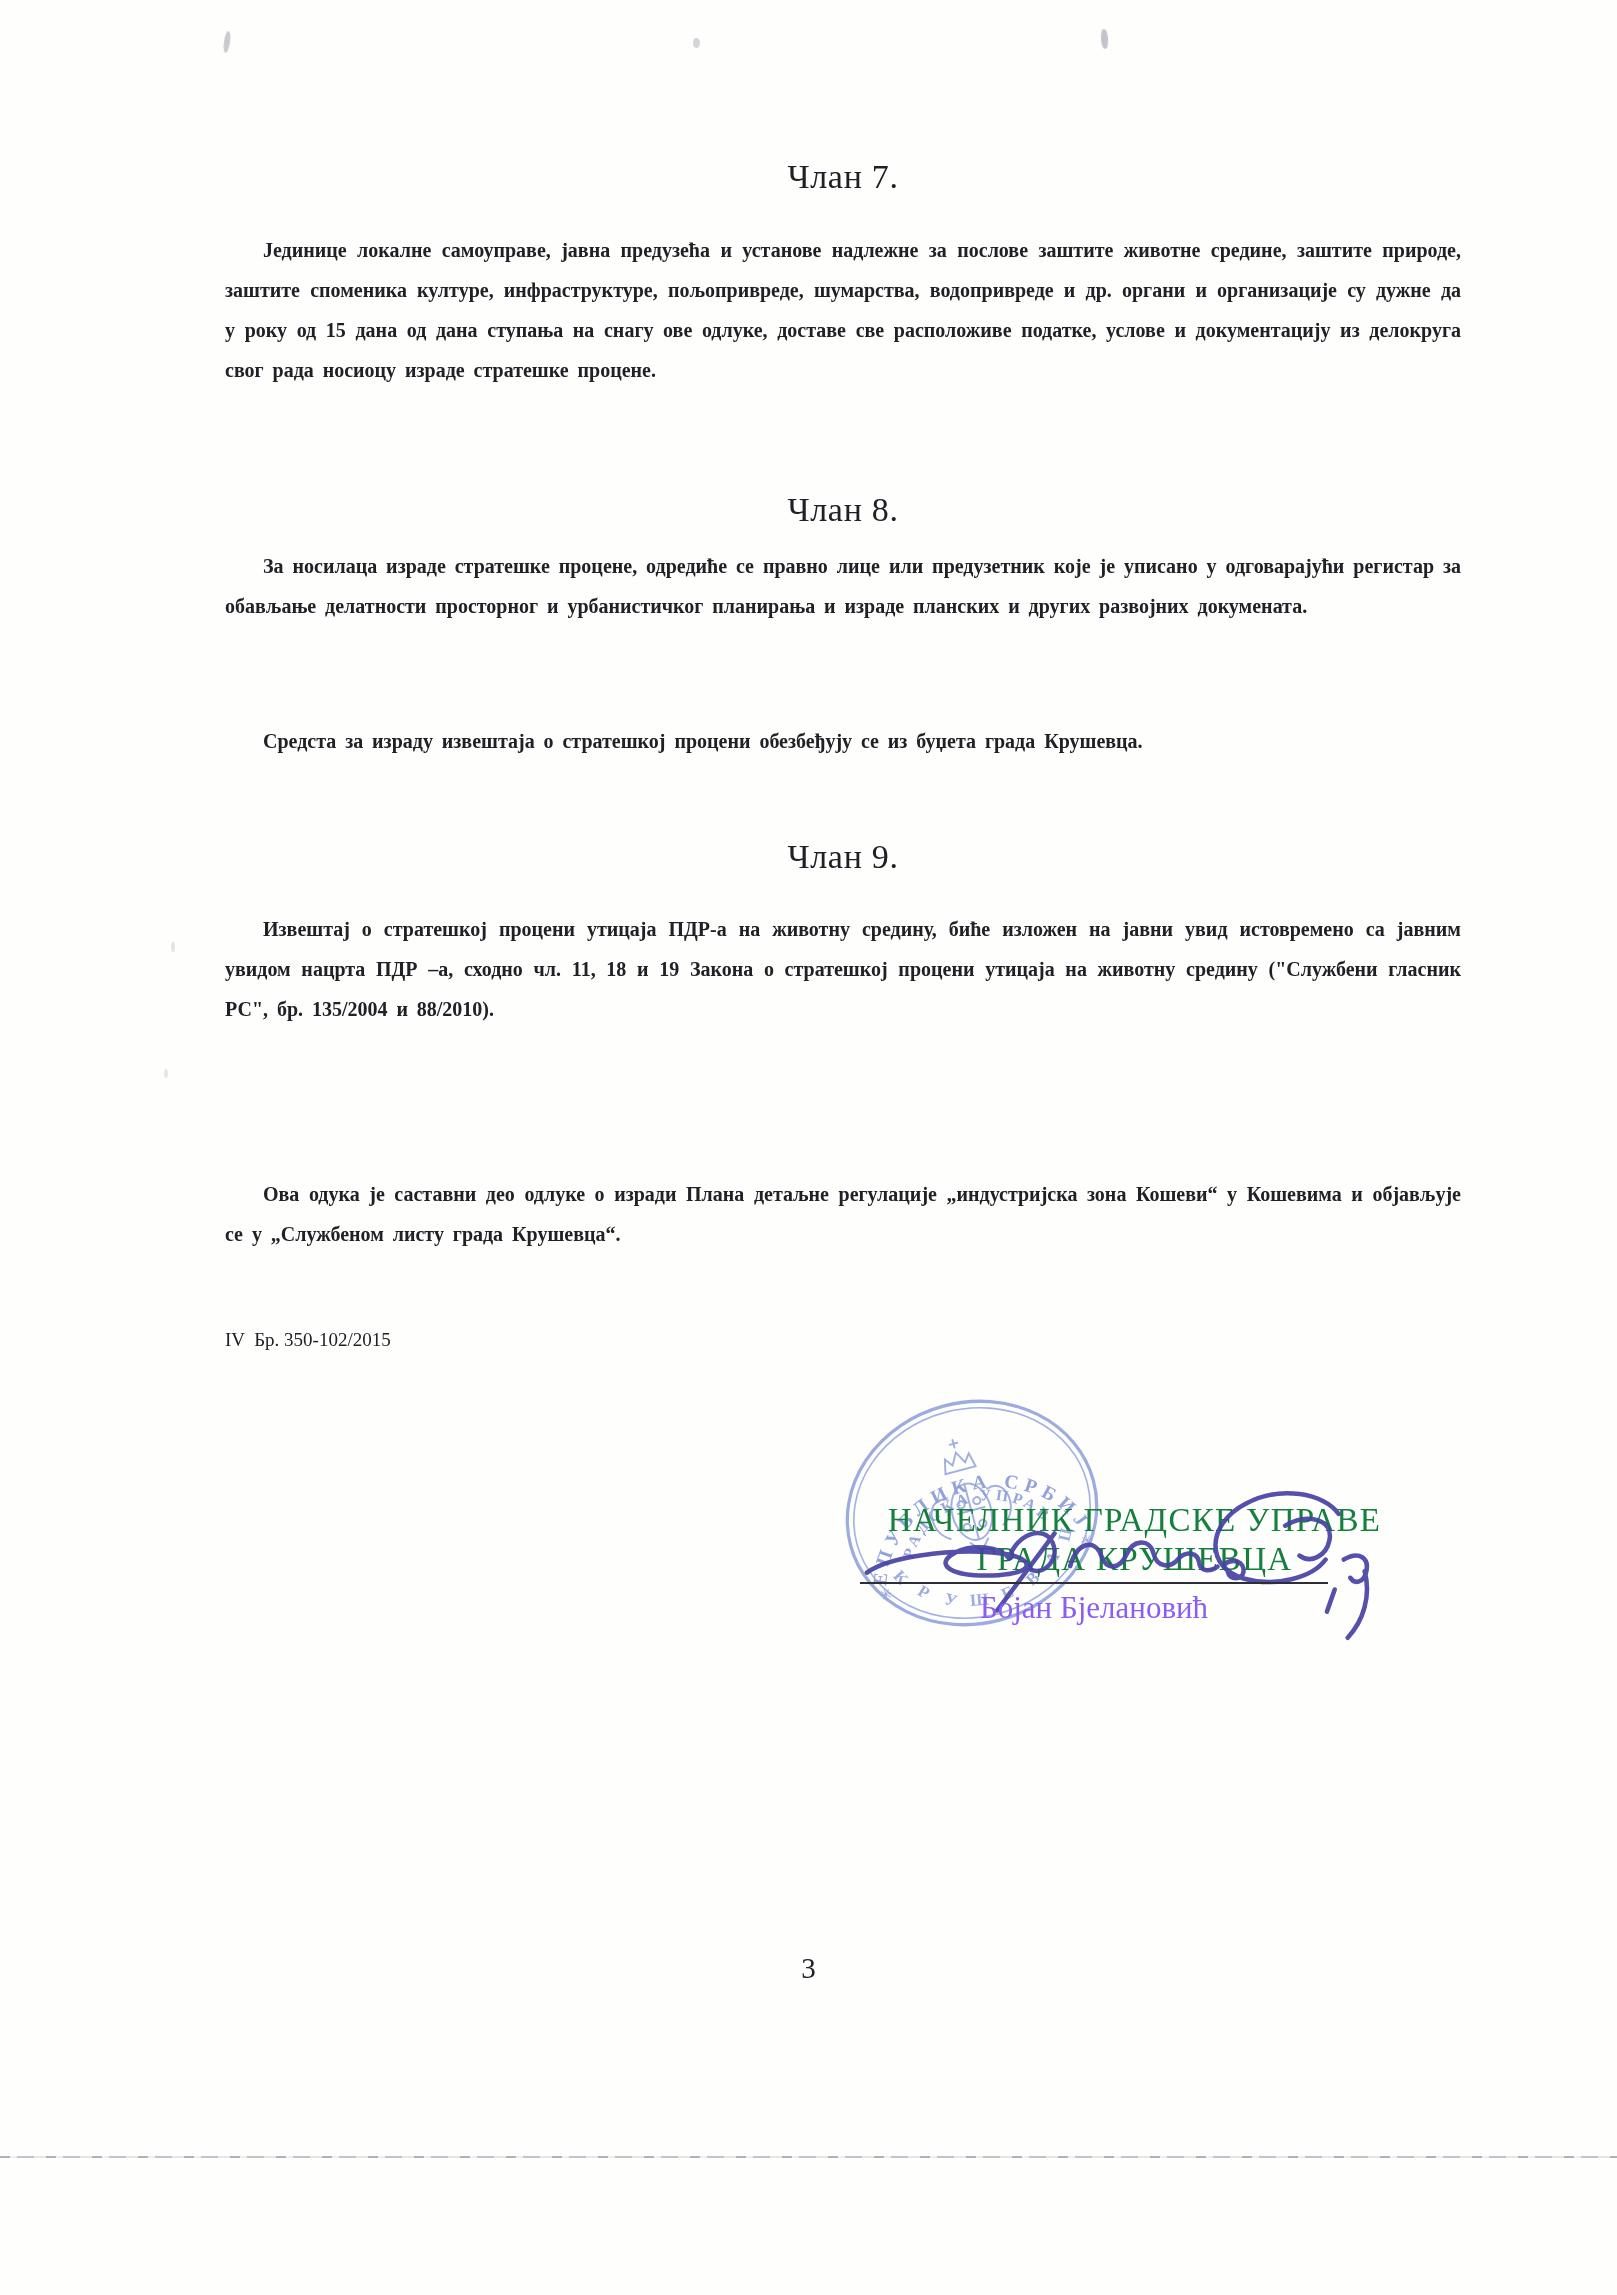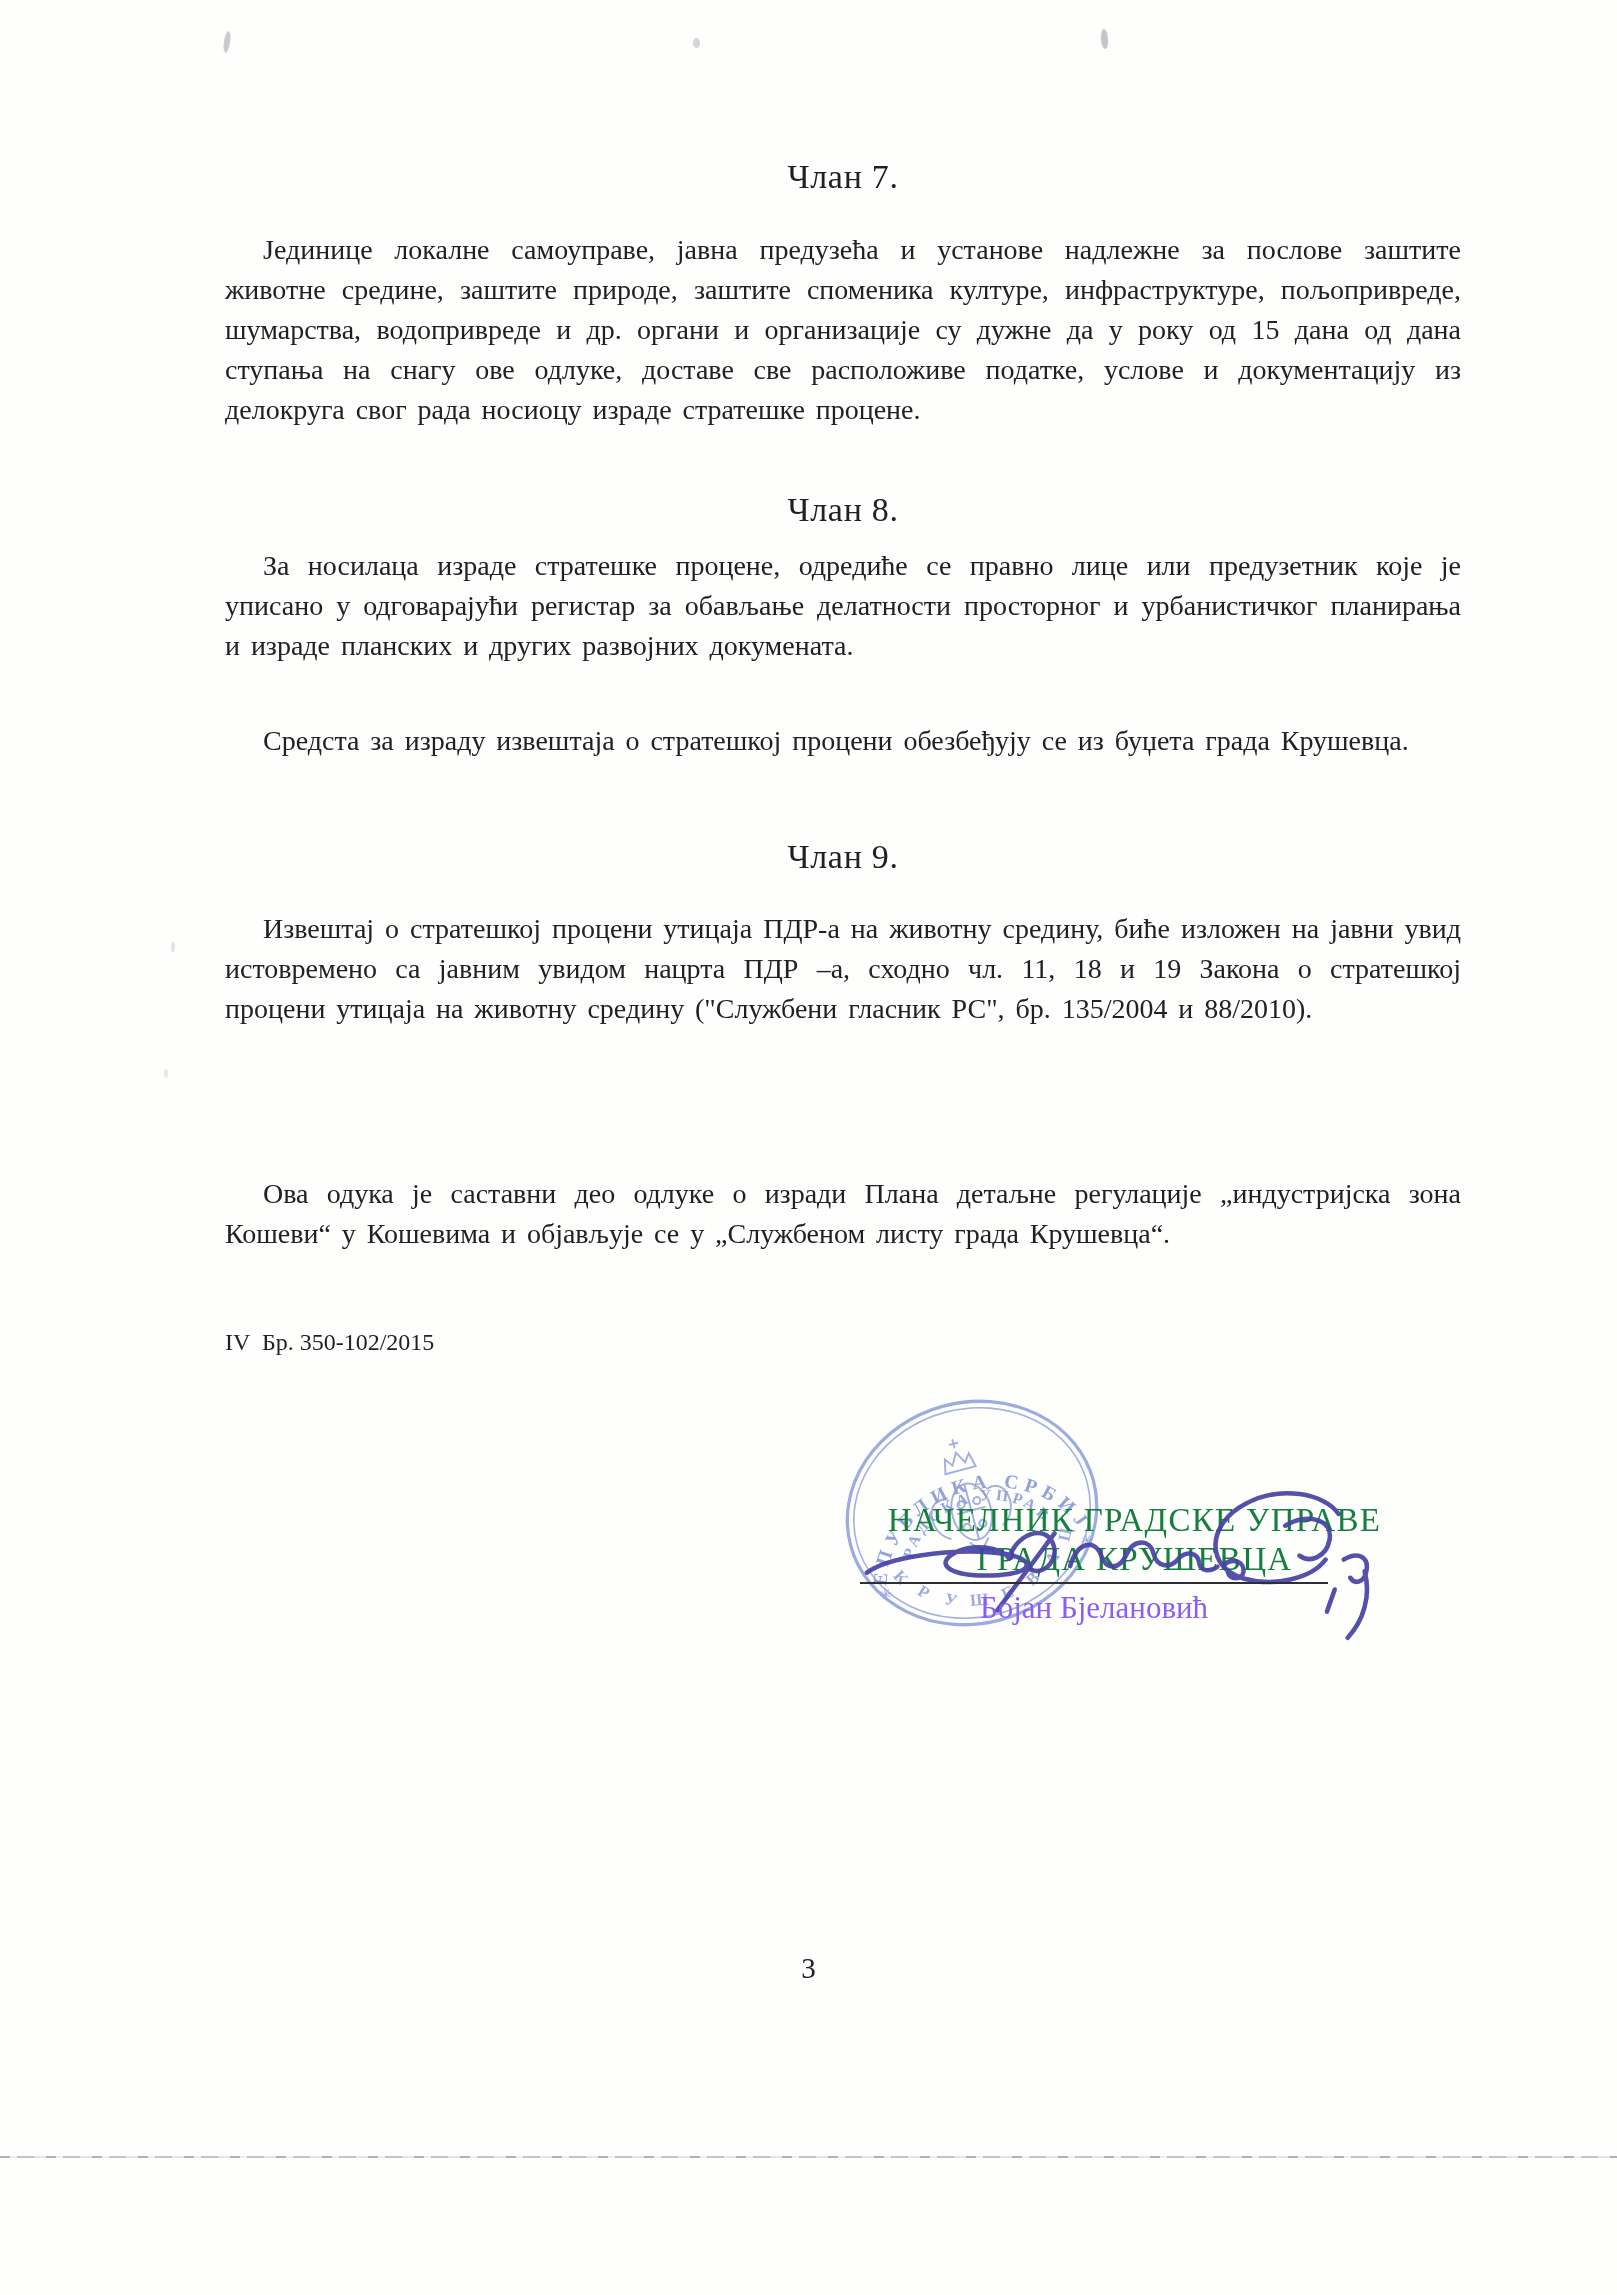--- a/index.html
+++ b/index.html
@@ -13,27 +13,28 @@
     overflow:hidden;
   }
   .clan {
     position:absolute; left:225px; width:1236px;
     text-align:center; font-weight:normal;
     font-size:34px; line-height:40px;
     letter-spacing:0.7px;
   }
   .para {
     position:absolute; left:225px; width:1236px;
-    font-size:28px; line-height:40px;
+    font-size:20px; line-height:40px;
     text-align:justify; text-indent:38px;
     word-spacing:3.9px;
+    font-weight:bold;
   }
   .ref-line {
     position:absolute; left:225px; top:1329px;
-    font-size:24px; white-space:pre;
+    font-size:19px; white-space:pre;
   }
   .sig-title {
     position:absolute; left:880px; top:1469px; width:509px;
     text-align:center; font-size:33px; line-height:39px;
     letter-spacing:1.3px; color:#15803d;margin-top:32px;
   }
   .sig-line {
     position:absolute; left:860px; top:1582px; width:468px;
     border-top:2.6px solid #2e2e36; height:0;
   }

